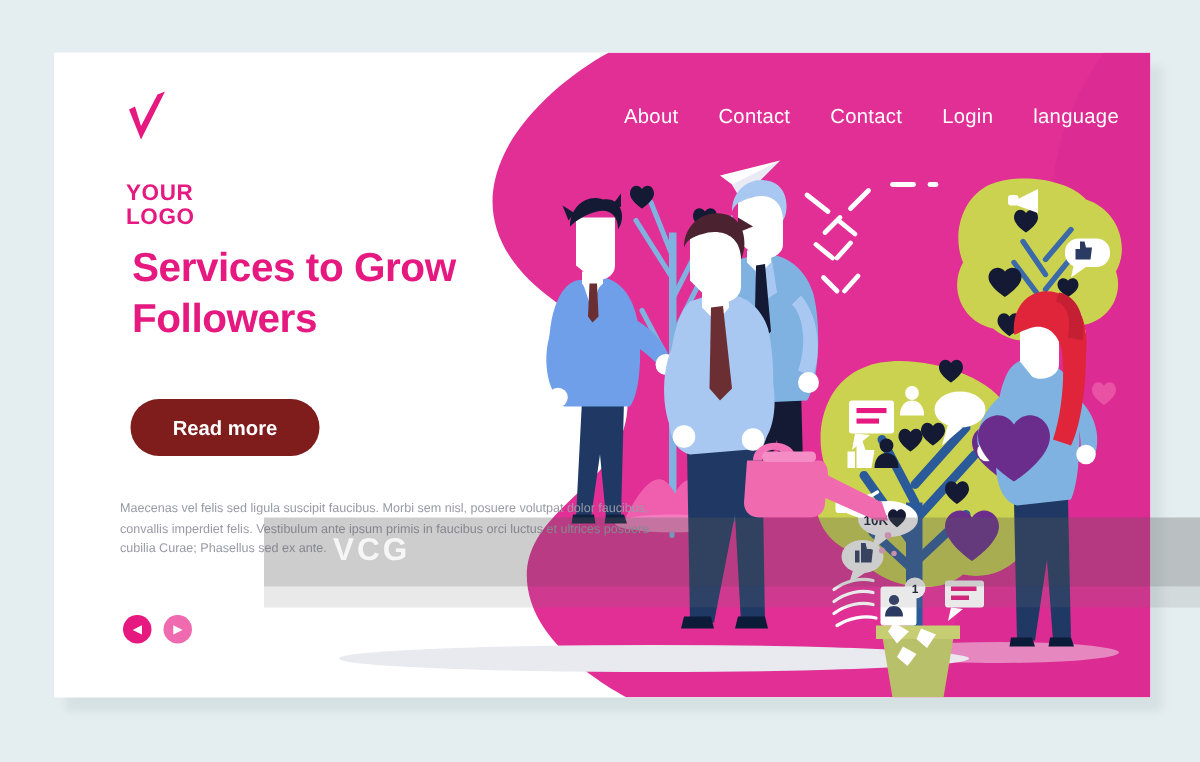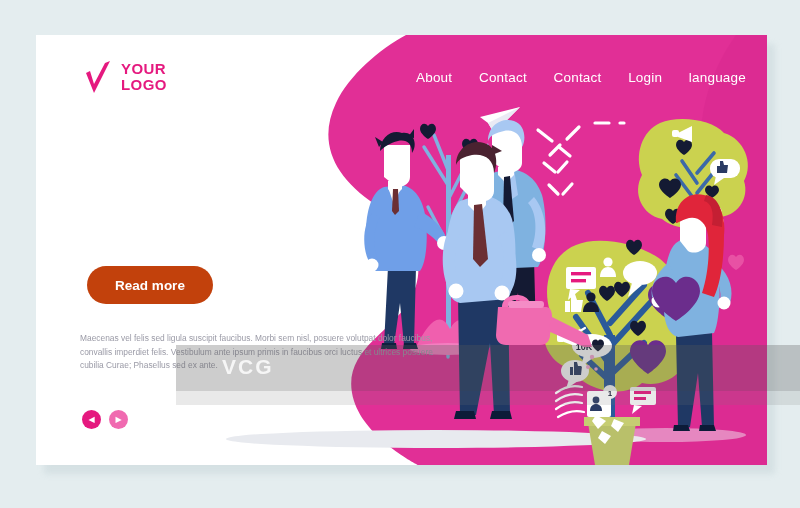--- a/index.html
+++ b/index.html
@@ -42,22 +42,23 @@
     color: #ffffff;
     font-size: 13.5px;
     letter-spacing: .2px;
     white-space: nowrap;
     cursor: pointer;
   }
 
   
   #logo-block {
     position: absolute; left: 48px; top: 25px;
-    display: flex; align-items: center; gap: 9px;
+    display: flex; align-items: flex-start; gap: 27px;
     z-index: 30;
+    flex-direction: column;
   }
   #logo-mark { width: 28px; height: 34px; }
   #logo-text {
     color: #e5197f;
     font-weight: bold;
     font-size: 15px;
     line-height: 16px;
     letter-spacing: .4px;
   }
 
@@ -68,21 +69,21 @@
     color: #e5197f;
     font-size: 27px;
     font-weight: bold;
     line-height: 34px;
     letter-spacing: -.3px;
     z-index: 30;
   }
   #cta-button {
     position: absolute; left: 51px; top: 231px;
     width: 126px; height: 38px;
-    background: #c2410c;
+    background: #7f1d1d;
     border: none; border-radius: 19px;
     color: #ffffff;
     font-family: "Liberation Sans", sans-serif;
     font-size: 13.5px; font-weight: bold;
     cursor: pointer;
     z-index: 30;
   }
   #body-copy {
     position: absolute; left: 44px; top: 297px;
     width: 366px;
@@ -167,20 +168,21 @@
   </div>
 
   <nav id="navbar">
     <span class="nav-link">About</span>
     <span class="nav-link">Contact</span>
     <span class="nav-link">Contact</span>
     <span class="nav-link">Login</span>
     <span class="nav-link">language</span>
   </nav>
 
+  <h1 id="headline">Services to Grow Followers</h1>
   <button id="cta-button">Read more</button>
   <p id="body-copy">Maecenas vel felis sed ligula suscipit faucibus. Morbi sem nisl, posuere volutpat dolor faucibus, convallis imperdiet felis. Vestibulum ante ipsum primis in faucibus orci luctus et ultrices posuere cubilia Curae; Phasellus sed ex ante.</p>
 
   <div id="carousel-controls">
     <button class="arrow-btn" id="arrow-prev">◀</button>
     <button class="arrow-btn" id="arrow-next">▶</button>
   </div>
 
   <svg id="illustration" viewBox="0 0 731 430">
 

